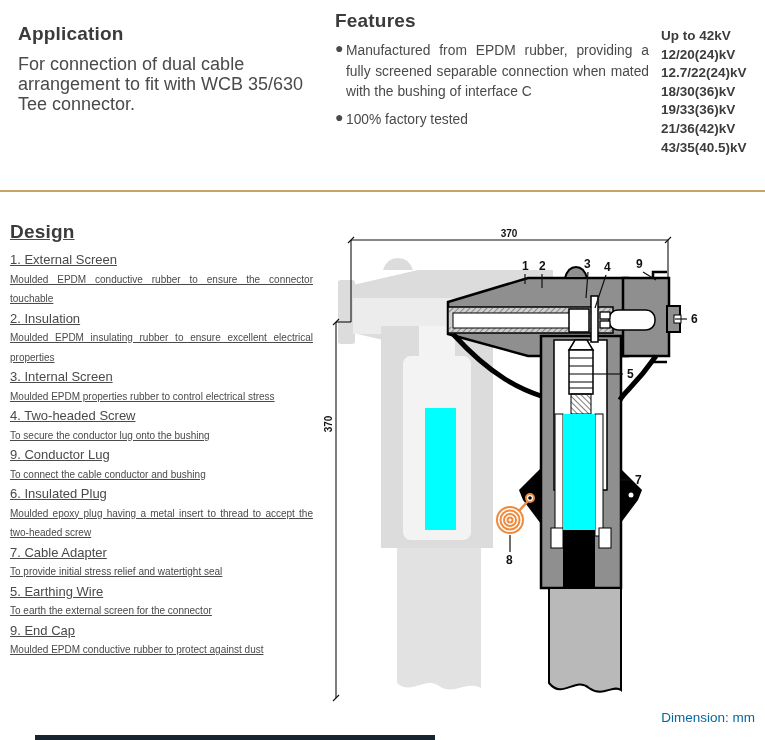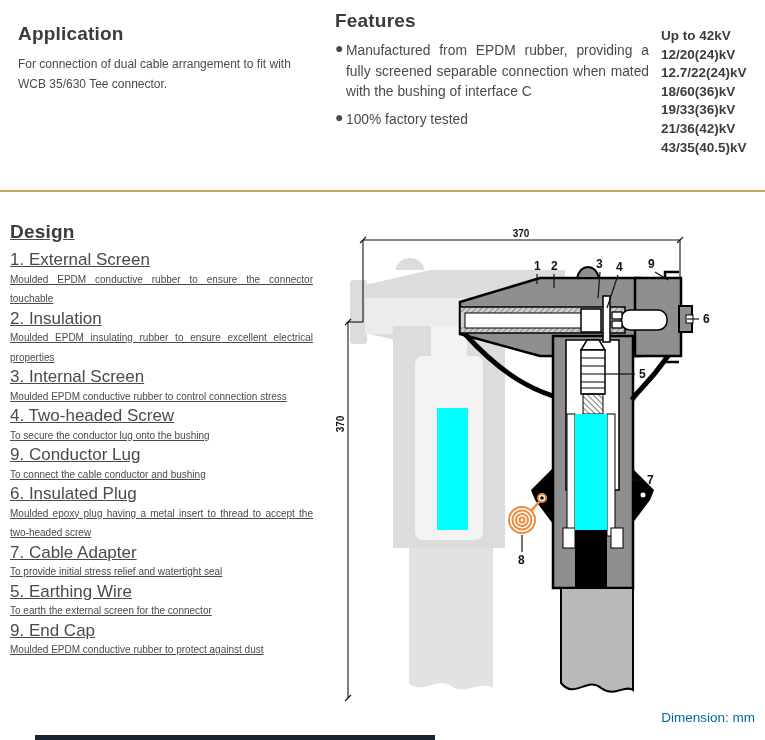--- a/index.html
+++ b/index.html
@@ -10,30 +10,30 @@
   }
   .abs { position:absolute; }
   h2.sec-title {
     margin:0 0 9px 0; font-size:19px; font-weight:bold; color:#3b3b3b;
     letter-spacing:0.2px;
   }
   #application { left:18px; top:10px; width:302px;margin-top:13px; }
   #features    { left:335px; top:10px; width:314px; }
   #ratings     { left:661px; top:27px; width:102px; font-size:13.5px; font-weight:bold;
                  color:#3c3c3c; line-height:18.6px; }
-  .body-text   { font-size:12px; line-height:20px; }
+  .body-text   { font-size:18px; line-height:20px; }
   .bullet-item { position:relative; padding-left:11px; font-size:13.8px;
                  line-height:20.5px; text-align:justify; margin-bottom:7px; }
   .bullet-dot  { position:absolute; left:0; top:-3px; font-size:14px; color:#4a4a4a; }
   #divider     { left:0; top:190px; width:765px; height:2px; background:#c7a464; }
   #design      { left:10px; top:221px; width:303px;text-decoration:underline; }
   #design h2.sec-title { margin-bottom:7px; }
-  .d-title { font-size:17px; line-height:19.5px; }
+  .d-title { font-size:13px; line-height:19.5px; }
   .d-desc  { font-size:10px; line-height:19.5px; text-align:justify; }
-  #diagram { left:335px; top:228px; width:430px; height:492px; }
+  #diagram { left:323px; top:228px; width:430px; height:492px; }
   #dim-note { right:10px; top:710px; font-size:13.5px; color:#0369a1; }
   #footer-bar { left:35px; top:735px; width:400px; height:5px; background:#182430; }
   svg text { font-family:"Liberation Sans", sans-serif; }
   .callout { font-size:12px; font-weight:bold; fill:#111; }
   .dimlbl  { font-size:10px; font-weight:bold; fill:#111; }
 </style>
 </head>
 <body>
 
 <section class="abs" id="application">
@@ -50,41 +50,41 @@
   <div class="bullet-item">
     <span class="bullet-dot">●</span>
     <span>100% factory tested</span>
   </div>
 </section>
 
 <aside class="abs" id="ratings">
   <div>Up to 42kV</div>
   <div>12/20(24)kV</div>
   <div>12.7/22(24)kV</div>
-  <div>18/60(36)kV</div>
+  <div>18/30(36)kV</div>
   <div>19/33(36)kV</div>
   <div>21/36(42)kV</div>
   <div>43/35(40.5)kV</div>
 </aside>
 
 <div class="abs" id="divider"></div>
 
 <section class="abs" id="design">
   <h2 class="sec-title">Design</h2>
   <div class="design-item">
     <div class="d-title">1. External Screen</div>
     <div class="d-desc">Moulded EPDM conductive rubber to ensure the connector touchable</div>
   </div>
   <div class="design-item">
     <div class="d-title">2. Insulation</div>
     <div class="d-desc">Moulded EPDM insulating rubber to ensure excellent electrical properties</div>
   </div>
   <div class="design-item">
     <div class="d-title">3. Internal Screen</div>
-    <div class="d-desc">Moulded EPDM conductive rubber to control connection stress</div>
+    <div class="d-desc">Moulded EPDM properties rubber to control electrical stress</div>
   </div>
   <div class="design-item">
     <div class="d-title">4. Two-headed Screw</div>
     <div class="d-desc">To secure the conductor lug onto the bushing</div>
   </div>
   <div class="design-item">
     <div class="d-title">9. Conductor Lug</div>
     <div class="d-desc">To connect the cable conductor and bushing</div>
   </div>
   <div class="design-item">

